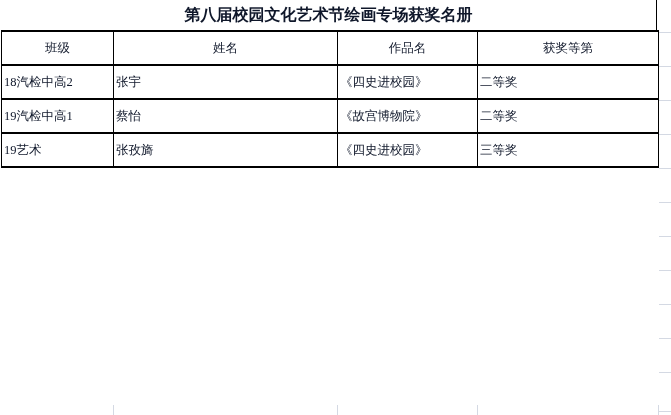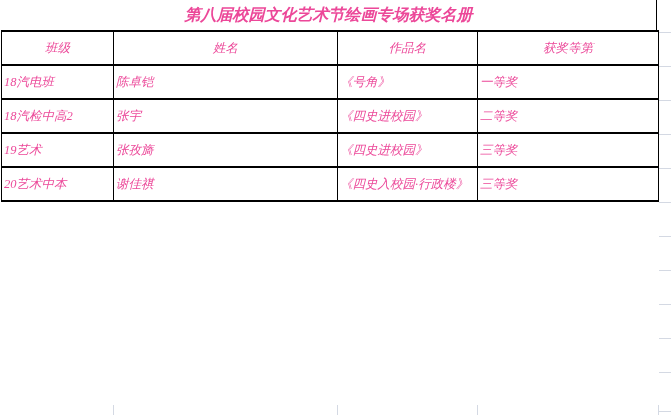--- a/index.html
+++ b/index.html
@@ -1,23 +1,22 @@
 <!DOCTYPE html>
 <html><head>
 <meta charset="utf-8">
 <style>
   html,body{margin:0;padding:0;background:#fff;}
   .sheet{
     position:relative;
     width:671px;height:415px;
     background:#ffffff;
     font-family:"Liberation Serif", serif;
-    color:#ec4899;
+    color:#0f172a;
     overflow:hidden;
-    font-style:italic;
   }
   .title{
     position:absolute;left:1px;top:0;
     width:656px;height:30px;line-height:30px;
     text-align:center;
     font-size:16px;font-weight:bold;
     border-right:1px solid #000;
     box-sizing:border-box;
   }
   table.roster{
@@ -64,41 +63,35 @@
     <thead>
       <tr>
         <th>班级</th>
         <th>姓名</th>
         <th>作品名</th>
         <th>获奖等第</th>
       </tr>
     </thead>
     <tbody id="rows">
         <tr>
-          <td>18汽电班</td>
-          <td>陈卓铠</td>
-          <td>《号角》</td>
-          <td>一等奖</td>
-        </tr>
-        <tr>
           <td>18汽检中高2</td>
           <td>张宇</td>
           <td>《四史进校园》</td>
           <td>二等奖</td>
         </tr>
         <tr>
+          <td>19汽检中高1</td>
+          <td>蔡怡</td>
+          <td>《故宫博物院》</td>
+          <td>二等奖</td>
+        </tr>
+        <tr>
           <td>19艺术</td>
           <td>张孜旖</td>
           <td>《四史进校园》</td>
-          <td>三等奖</td>
-        </tr>
-        <tr>
-          <td>20艺术中本</td>
-          <td>谢佳祺</td>
-          <td>《四史入校园·行政楼》</td>
           <td>三等奖</td>
         </tr>
       </tbody>
   </table>
 
   <div id="gridlines">
       <div class="vgrid" style="left: 113px;"></div>
       <div class="vgrid" style="left: 337px;"></div>
       <div class="vgrid" style="left: 477px;"></div>
       <div class="vgrid" style="left: 658px;"></div>

